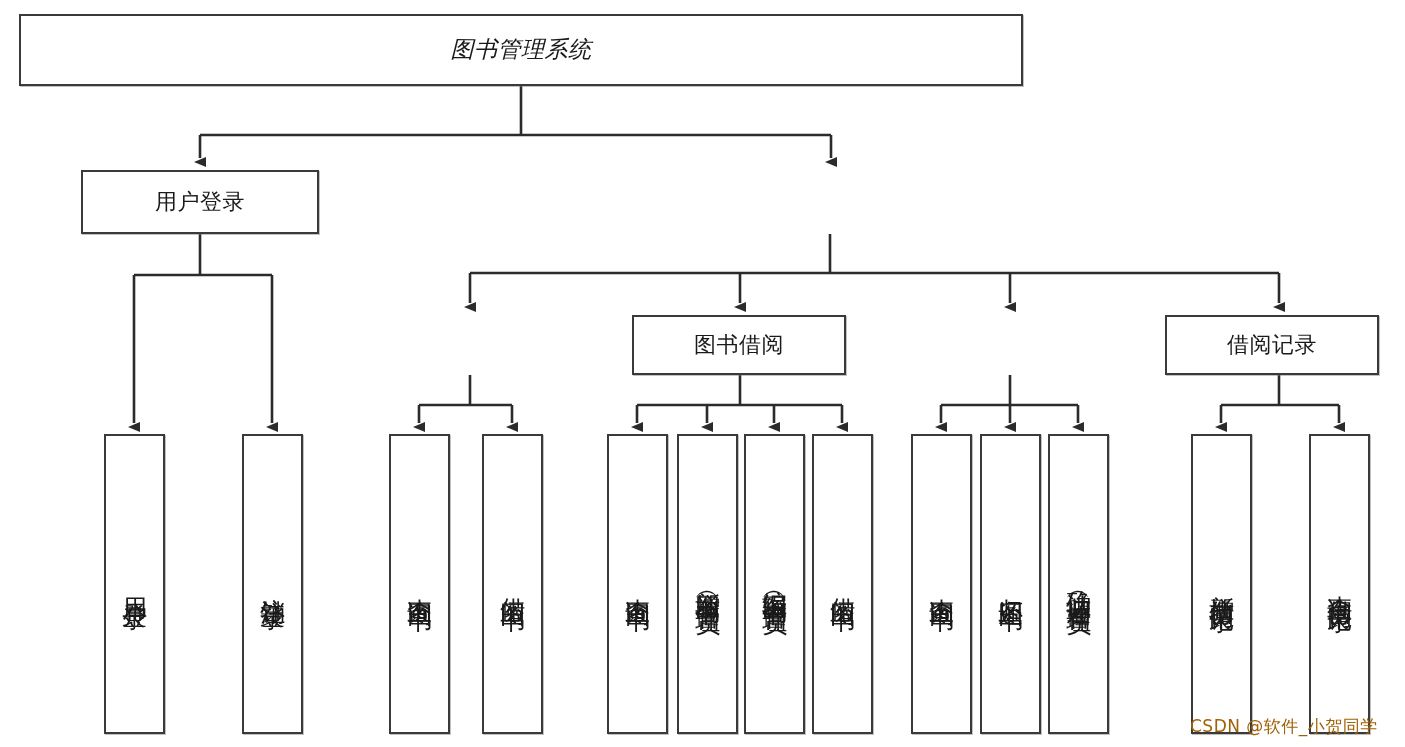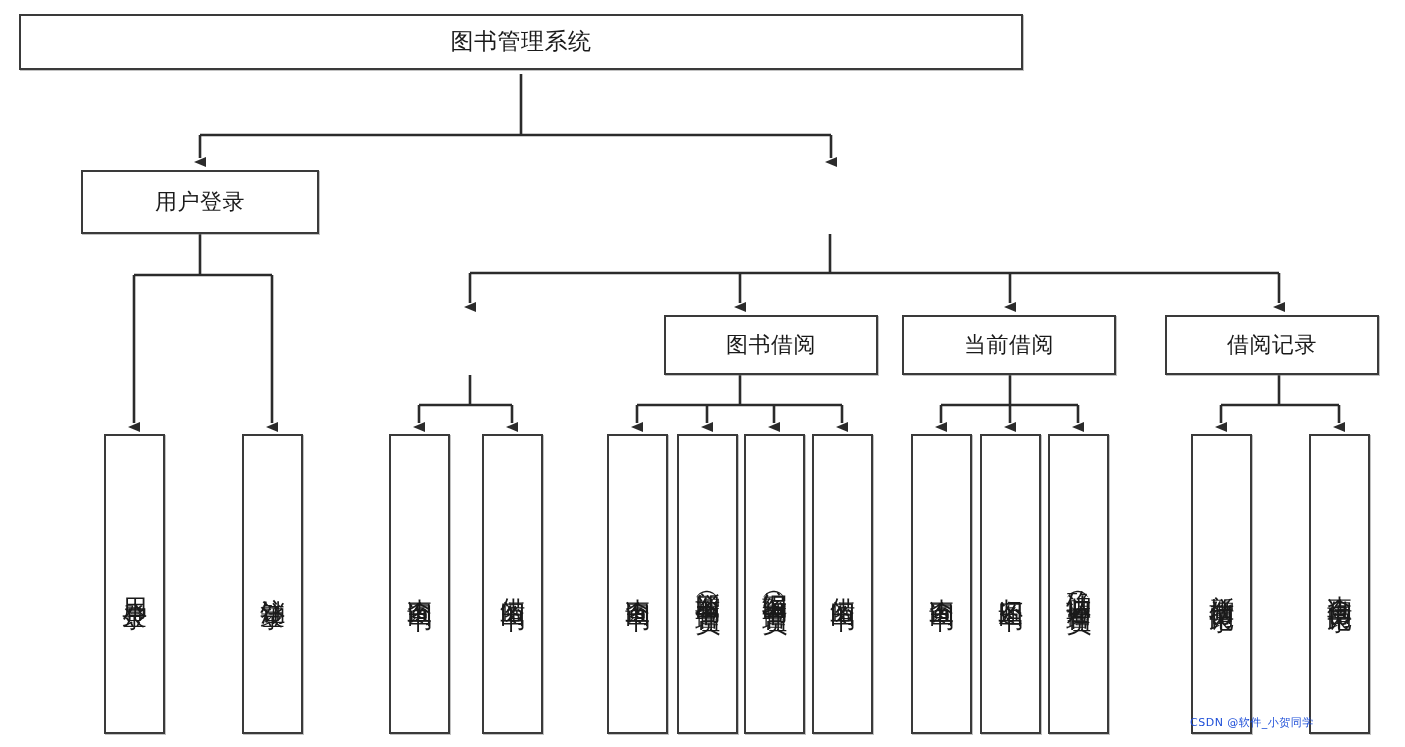--- a/index.html
+++ b/index.html
@@ -60,22 +60,22 @@
   .node.vert .label {
     writing-mode: vertical-rl;
     text-orientation: upright;
     font-size: 25px;
     line-height: 1.18;
     letter-spacing: 3px;
     white-space: nowrap;
   }
   .watermark {
     position: absolute;
-    color: #1d4ed8;
-    font-size: 11px;
+    color: #a16207;
+    font-size: 17px;
     white-space: nowrap;
     letter-spacing: 0.5px;
   }
 </style>
 </head>
 <body>
 
 <div id="diagram">
 
   <svg id="edges" viewBox="0 0 1405 747" width="1405" height="747">
@@ -121,37 +121,34 @@
       <path d="M1010,405 L1010,423" marker-end="url(#arrow)"></path>
       <path d="M1078,405 L1078,423" marker-end="url(#arrow)"></path>
 
       <path d="M1279,375 L1279,405"></path>
       <path d="M1221,405 L1339,405"></path>
       <path d="M1221,405 L1221,423" marker-end="url(#arrow)"></path>
       <path d="M1339,405 L1339,423" marker-end="url(#arrow)"></path>
     </g>
   </svg>
 
-  <div class="node horiz root" style="left:19px; top:14px; width:1004px; height:56px;">
+  <div class="node horiz root" style="left:19px; top:14px; width:1004px; height:72px;font-style:italic;">
     <span class="label">图书管理系统</span>
   </div>
 
   <div class="node horiz" style="left:81px; top:170px; width:238px; height:64px;">
     <span class="label">用户登录</span>
   </div>
 
 
 
-  <div class="node horiz" style="left:632px; top:315px; width:214px; height:60px;margin-left:32px;">
+  <div class="node horiz" style="left:632px; top:315px; width:214px; height:60px;">
     <span class="label">图书借阅</span>
   </div>
 
-  <div class="node horiz" style="left:902px; top:315px; width:214px; height:60px;">
-    <span class="label">当前借阅</span>
-  </div>
 
   <div class="node horiz" style="left:1165px; top:315px; width:214px; height:60px;">
     <span class="label">借阅记录</span>
   </div>
 
   <div class="node vert" style="left:104px; top:434px; width:61px; height:300px;">
     <span class="label">用户登录</span>
   </div>
 
   <div class="node vert" style="left:242px; top:434px; width:61px; height:300px;">

